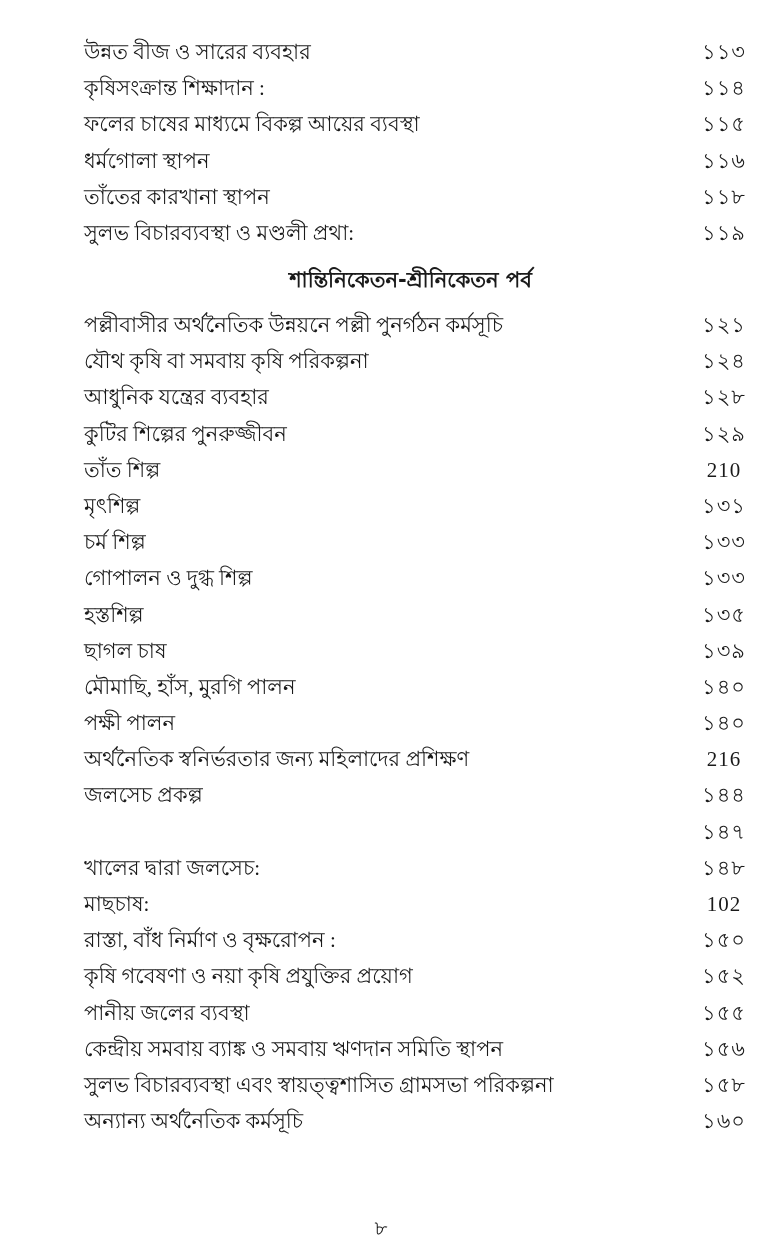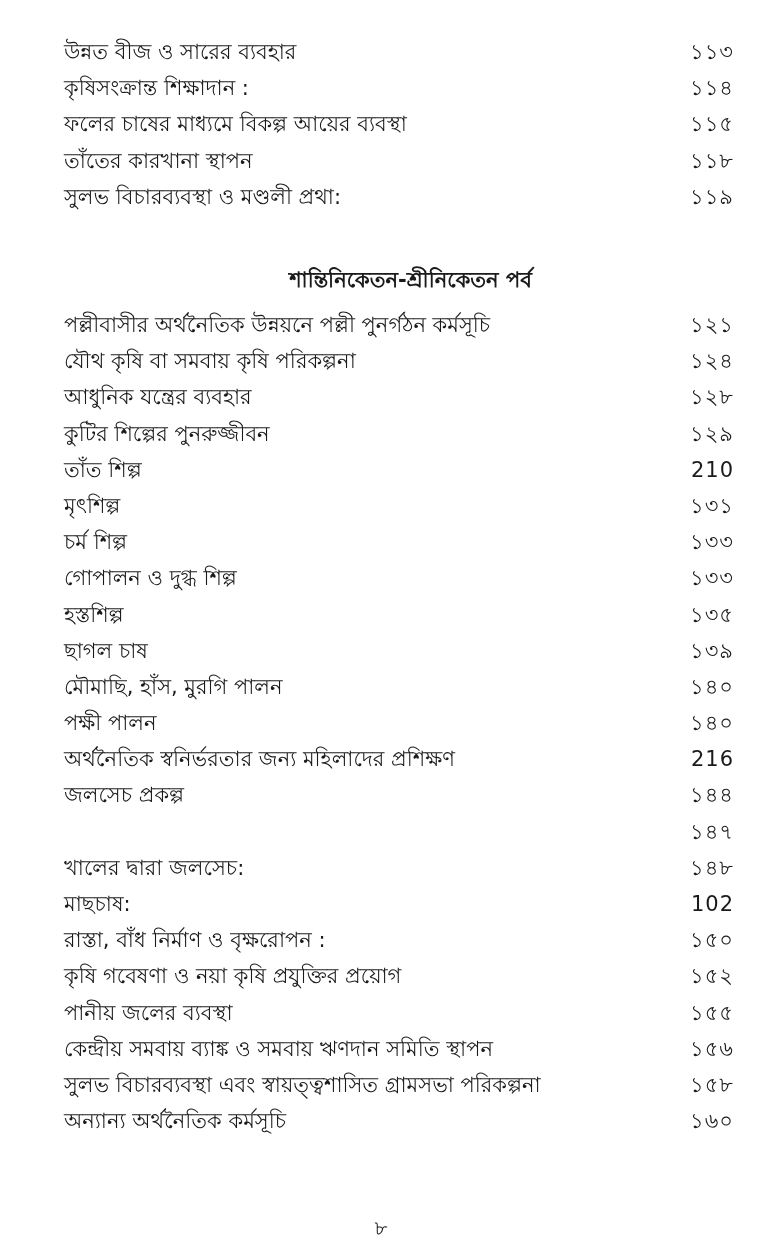--- a/index.html
+++ b/index.html
@@ -17,41 +17,42 @@
     }
     .page {
       position: absolute;
       left: 0;
       top: 0;
       width: 762px;
       height: 1259px;
     }
     .toc-section {
       position: absolute;
-      left: 64px;
+      left: 84px;
       width: 670px;
+      font-family: Liberation Serif, serif;
     }
     .toc-row {
       position: relative;
       height: 36.2px;
       line-height: 36.2px;
       font-size: 21px;
       white-space: nowrap;
     }
     .toc-title {
       position: absolute;
       left: 0;
       top: 0;
     }
     .toc-page {
       position: absolute;
       right: 0;
       top: 0;
       width: 60px;
-      text-align: right;
+      text-align: center;
       letter-spacing: 1px;
     }
     .section-heading {
       position: absolute;
       left: 0;
       width: 762px;
       top: 262px;
       text-align: center;
       font-size: 21px;
       font-weight: bold;
@@ -81,20 +82,24 @@
     </div>
     <div class="toc-row">
       <span class="toc-title">কৃষিসংক্রান্ত শিক্ষাদান :</span>
       <span class="toc-page">১১৪</span>
     </div>
     <div class="toc-row">
       <span class="toc-title">ফলের চাষের মাধ্যমে বিকল্প আয়ের ব্যবস্থা</span>
       <span class="toc-page">১১৫</span>
     </div>
     <div class="toc-row">
+      <span class="toc-title">ধর্মগোলা স্থাপন</span>
+      <span class="toc-page">১১৬</span>
+    </div>
+    <div class="toc-row">
       <span class="toc-title">তাঁতের কারখানা স্থাপন</span>
       <span class="toc-page">১১৮</span>
     </div>
     <div class="toc-row">
       <span class="toc-title">সুলভ বিচারব্যবস্থা ও মণ্ডলী প্রথা:</span>
       <span class="toc-page">১১৯</span>
     </div>
   </div>
 
   <div class="section-heading">শান্তিনিকেতন-শ্রীনিকেতন পর্ব</div>

